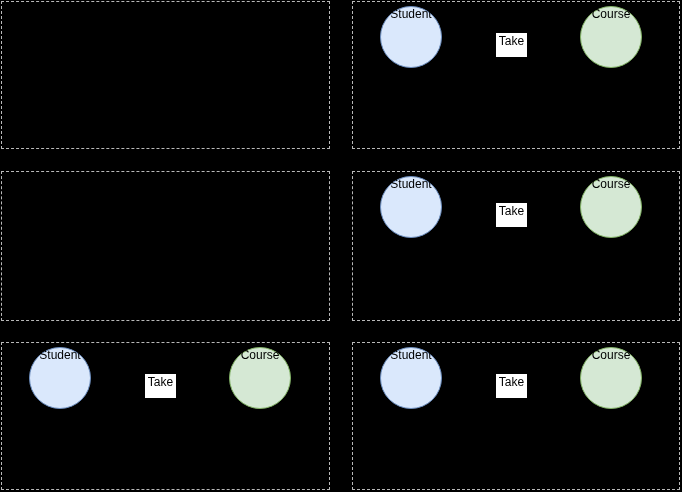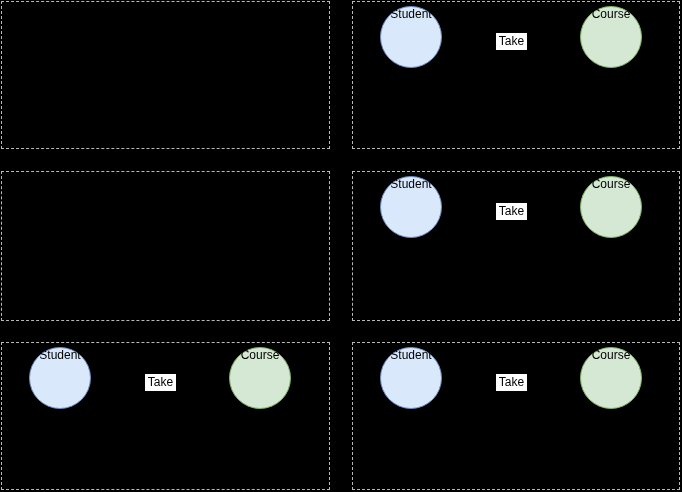--- a/index.html
+++ b/index.html
@@ -59,21 +59,21 @@
     left: 227px;
     background: var(--course-fill);
     border: 1px solid var(--course-stroke);
   }
   .take {
     position: absolute;
     left: 143px;
     top: 31px;
     box-sizing: border-box;
     min-width: 31px;
-    height: 17px;
+    height: 24px;
     line-height: 17px;
     padding: 0 2px;
     background: var(--take-bg);
     color: var(--text-color);
     font-size: 12px;
     text-align: center;
   }
 </style>
 </head>
 <body>

